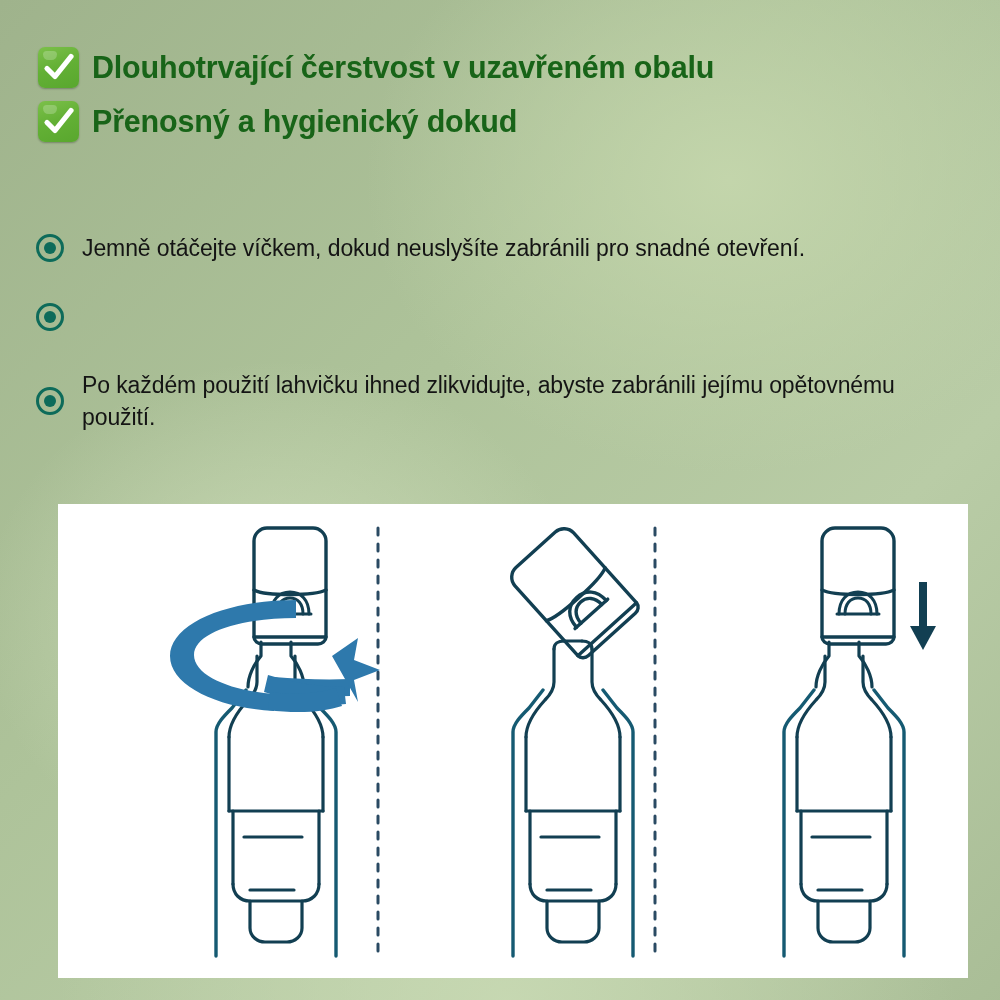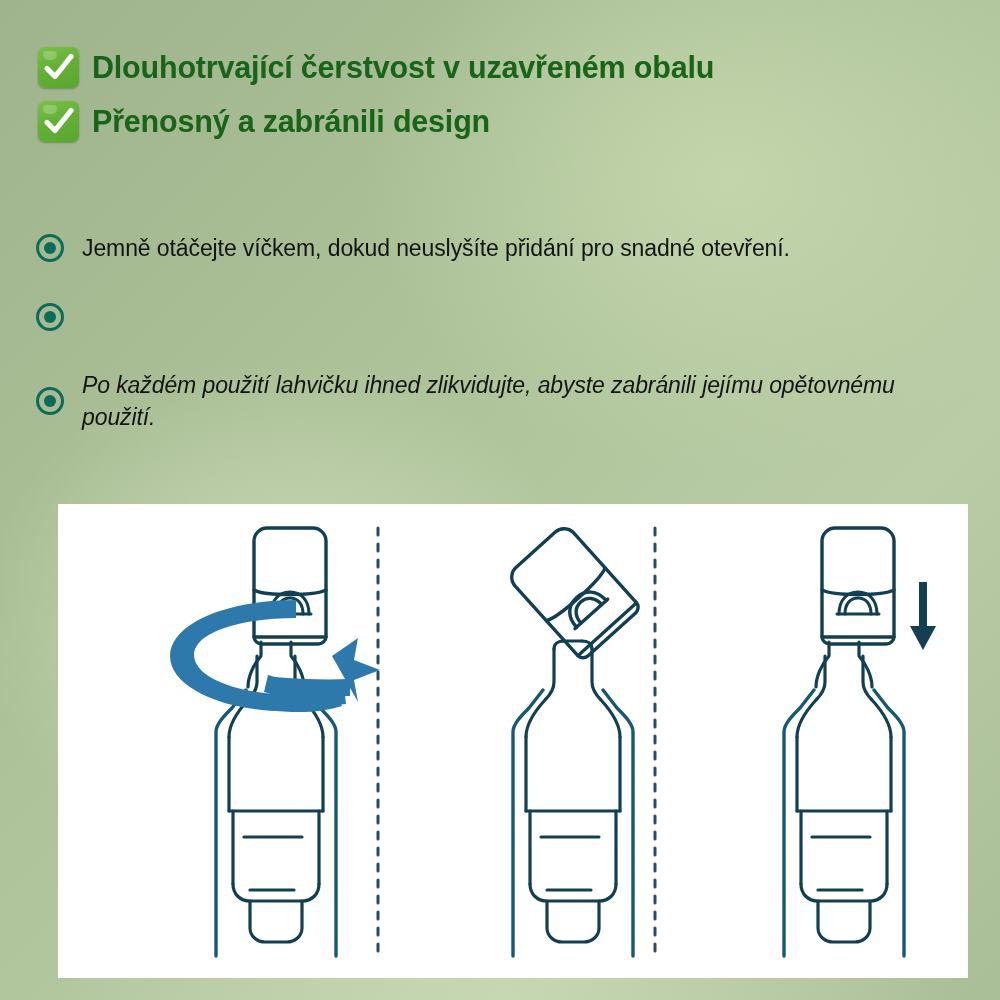--- a/index.html
+++ b/index.html
@@ -143,40 +143,40 @@
       </span>
       <span class="headline-text">Dlouhotrvající čerstvost v uzavřeném obalu</span>
     </div>
 
     <div class="headline-row">
       <span class="check-box">
         <svg viewBox="0 0 41 41" xmlns="http://www.w3.org/2000/svg">
           <path d="M9 21.5 L17 29.5 L33 9.5" fill="none" stroke="#ffffff" stroke-width="5.2" stroke-linecap="round" stroke-linejoin="round"></path>
         </svg>
       </span>
-      <span class="headline-text">Přenosný a zabránili design</span>
+      <span class="headline-text">Přenosný a hygienický dokud</span>
     </div>
 
 
   </div>
 
   <div class="bullets">
 
     <div class="bullet-row">
       <span class="bullet-dot"></span>
-      <span class="bullet-text">Jemně otáčejte víčkem, dokud neuslyšíte přidání pro snadné otevření.</span>
+      <span class="bullet-text">Jemně otáčejte víčkem, dokud neuslyšíte zabránili pro snadné otevření.</span>
     </div>
 
     <div class="bullet-row">
       <span class="bullet-dot"></span>
     </div>
 
     <div class="bullet-row tall">
       <span class="bullet-dot"></span>
-      <span class="bullet-text" style="max-width:860px;font-style:italic;">Po každém použití lahvičku ihned zlikvidujte, abyste zabránili jejímu opětovnému použití.</span>
+      <span class="bullet-text" style="max-width:860px;">Po každém použití lahvičku ihned zlikvidujte, abyste zabránili jejímu opětovnému použití.</span>
     </div>
 
   </div>
 
   <div class="panel">
     <svg viewBox="0 0 910 474" xmlns="http://www.w3.org/2000/svg">
 
       <line x1="320" y1="24" x2="320" y2="452" stroke="#2a4a63" stroke-width="3" stroke-dasharray="7 9" stroke-linecap="round"></line>
       <line x1="597" y1="24" x2="597" y2="452" stroke="#2a4a63" stroke-width="3" stroke-dasharray="7 9" stroke-linecap="round"></line>
 

